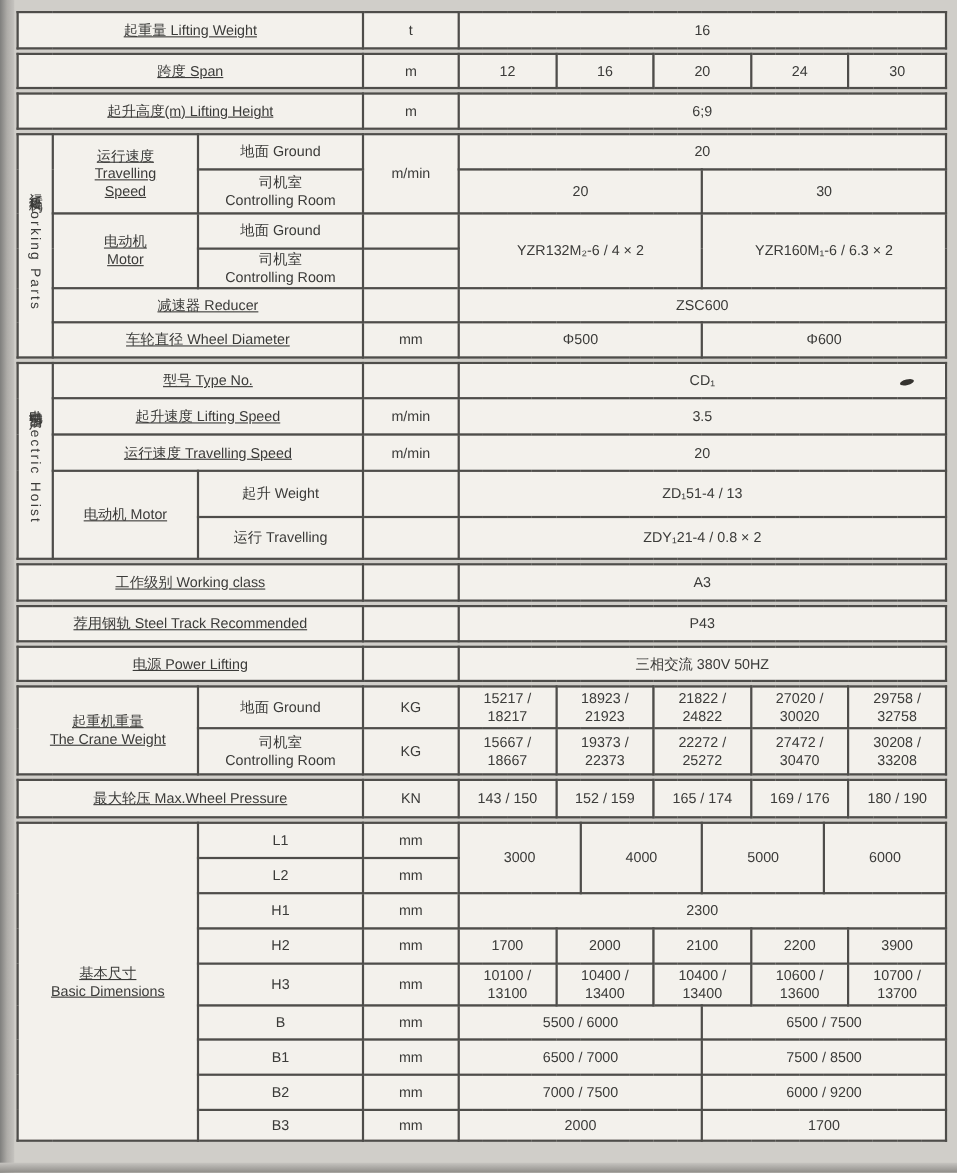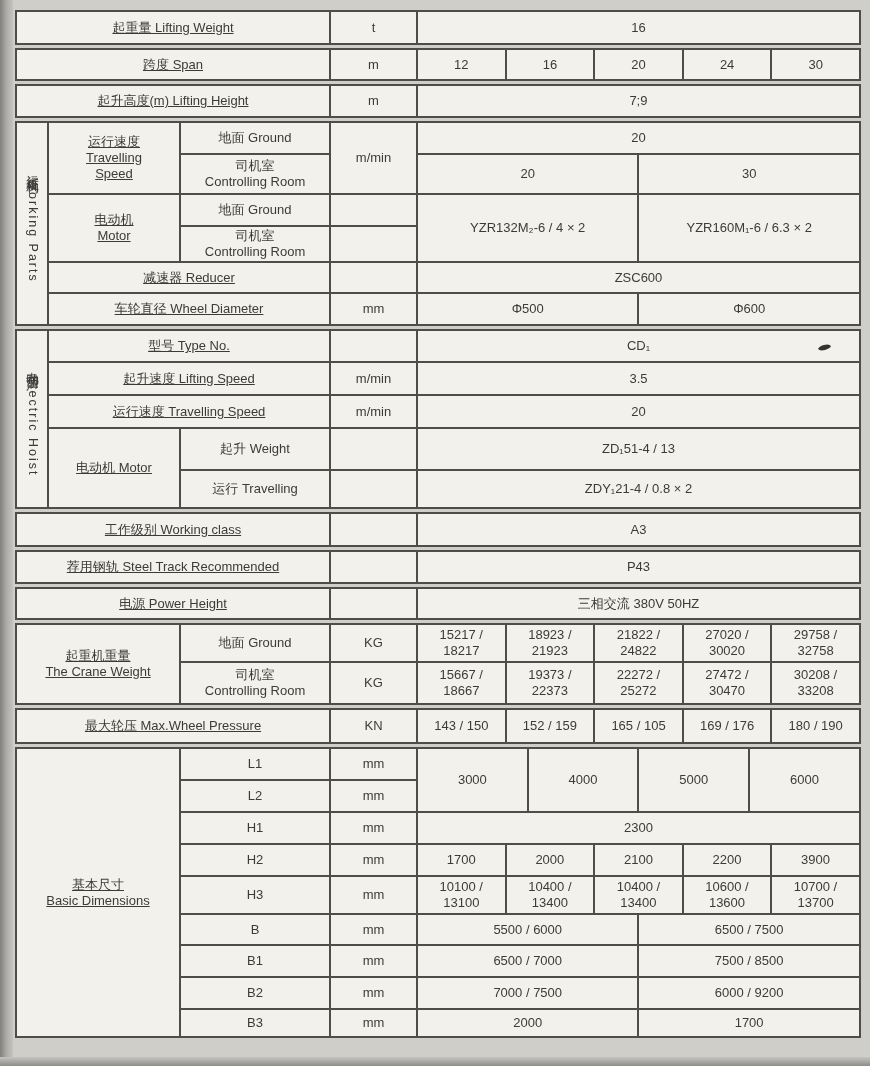--- a/index.html
+++ b/index.html
@@ -144,21 +144,21 @@
           <col style="width: 22.15px;">
           <col style="width: 22.15px;">
           <col style="width: 22.15px;">
           <col style="width: 22.15px;">
           <col style="width: 22.15px;">
         </colgroup>
       <tbody>
           <tr class="h32">
         <td colspan="3" class="lbl">起升高度(m)  Lifting Height</td>
         <td class="unit">m</td>
-        <td colspan="20" class="val">7;9</td>
+        <td colspan="20" class="val">6;9</td>
       </tr>
     </tbody>
       </table>
 
     <table class="grp">
         <colgroup>
           <col style="width: 32px;">
           <col style="width: 132px;">
           <col style="width: 150px;">
           <col style="width: 87px;">
@@ -382,21 +382,21 @@
           <col style="width: 22.15px;">
           <col style="width: 22.15px;">
           <col style="width: 22.15px;">
           <col style="width: 22.15px;">
           <col style="width: 22.15px;">
           <col style="width: 22.15px;">
           <col style="width: 22.15px;">
         </colgroup>
       <tbody>
           <tr class="h31">
-        <td colspan="3" class="lbl">电源 Power Height</td>
+        <td colspan="3" class="lbl">电源 Power Lifting</td>
         <td class="unit"></td>
         <td colspan="20" class="val">三相交流 380V  50HZ</td>
       </tr>
     </tbody>
       </table>
 
     <table class="grp">
         <colgroup>
           <col style="width: 32px;">
           <col style="width: 132px;">
@@ -484,21 +484,21 @@
           <col style="width: 22.15px;">
           <col style="width: 22.15px;">
           <col style="width: 22.15px;">
         </colgroup>
       <tbody>
           <tr class="h34">
         <td colspan="3" class="lbl">最大轮压 Max.Wheel Pressure</td>
         <td class="unit">KN</td>
         <td colspan="4" class="val">143 / 150</td>
         <td colspan="4" class="val">152 / 159</td>
-        <td colspan="4" class="val">165 / 105</td>
+        <td colspan="4" class="val">165 / 174</td>
         <td colspan="4" class="val">169 / 176</td>
         <td colspan="4" class="val">180 / 190</td>
       </tr>
     </tbody>
       </table>
 
     <table class="grp">
         <colgroup>
           <col style="width: 32px;">
           <col style="width: 132px;">

